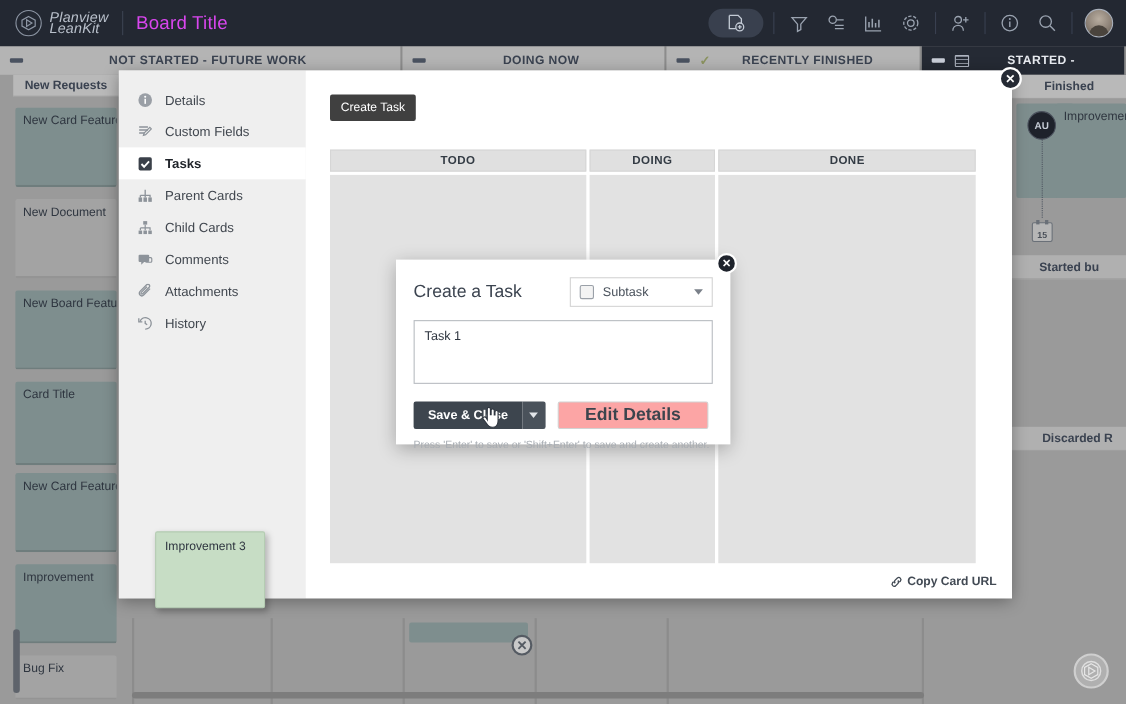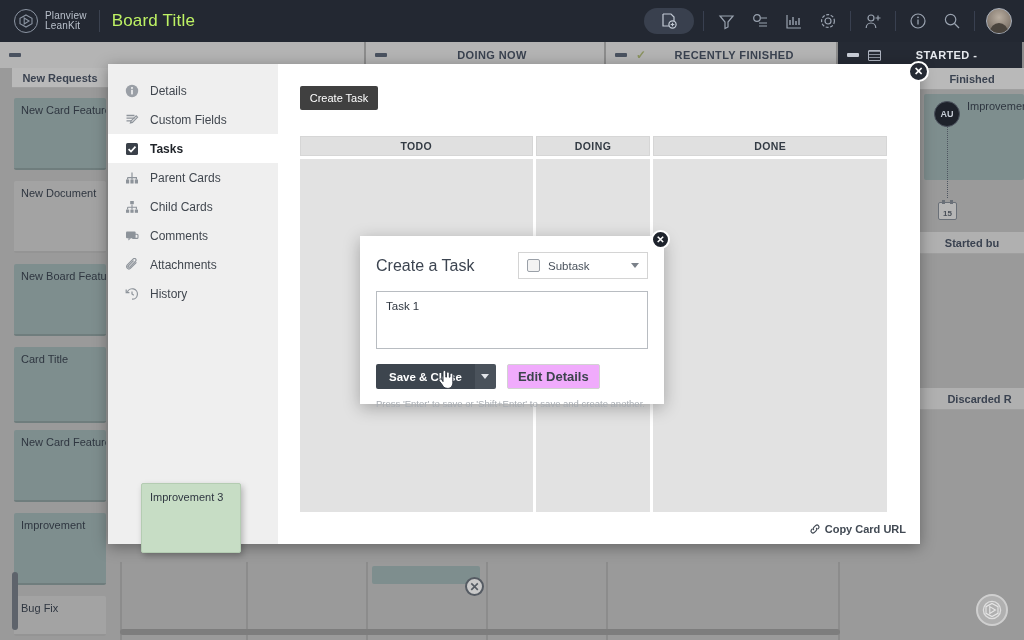--- a/index.html
+++ b/index.html
@@ -18,25 +18,25 @@
     z-index: 30;
   }
   .brand { display: flex; align-items: center; margin-left: 14px; }
   .brand-mark {
     width: 24px; height: 24px; border-radius: 50%;
     border: 1.5px solid #8c95a3; display: flex;
     align-items: center; justify-content: center;
   }
   .brand-mark svg { display: block; }
   .brand-name {
-    margin-left: 7px; color: #b9c0cb; font-size: 10px; line-height: 10.5px;
-    letter-spacing: .2px; white-space: pre-line;
+    margin-left: 7px; color: #b9c0cb; font-size: 13px; line-height: 10.5px;
+    letter-spacing: .2px; white-space: pre-line; font-style: italic;
   }
   .brand-sep { width: 1px; height: 22px; background: #3b4250; margin: 0 12px; }
-  .board-title { color: #bef264; font-size: 17px; font-weight: 400; letter-spacing: .2px; }
+  .board-title { color: #d946ef; font-size: 17px; font-weight: 400; letter-spacing: .2px; }
   .topbar-right { margin-left: auto; display: flex; align-items: center; margin-right: 12px; }
   .ic { width: 34px; height: 30px; display: flex; align-items: center; justify-content: center; }
   .ic svg { display: block; }
   .addcard-pill {
     width: 50px; height: 26px; border-radius: 13px; background: #39404e;
     display: flex; align-items: center; justify-content: center; margin-right: 4px;
   }
   .vdiv { width: 1px; height: 20px; background: #394050; margin: 0 5px; }
   .avatar-top {
     width: 26px; height: 26px; border-radius: 50%;
@@ -207,23 +207,23 @@
   .save-btn {
     height: 25px; background: #3d454e; color: #fff; font-size: 11.5px; font-weight: bold;
     display: flex; align-items: center; padding: 0 13px; border-radius: 2px 0 0 2px;
   }
   .save-split {
     width: 21px; height: 25px; background: #4a525b; border-radius: 0 2px 2px 0;
     display: flex; align-items: center; justify-content: center;
   }
   .save-split .caret { border-top-color: #e2e5e9; margin: 0; }
   .edit-btn {
-    height: 25px; border: 1px solid #d2d2d2; background: #f0abfc; color: #3c444d;
-    font-size: 13px; font-weight: bold; display: flex; align-items: center;
-    padding: 0 10px; margin-left: 11px; border-radius: 2px;
+    height: 25px; border: 1px solid #d2d2d2; background: #fca5a5; color: #3c444d;
+    font-size: 16px; font-weight: bold; display: flex; align-items: center;
+    padding: 0 24px; margin-left: 11px; border-radius: 2px;
   }
   .modal-hint { margin-top: 9px; font-size: 9.5px; color: #a8adb3; }
   .hand-cursor { position: absolute; left: 438px; top: 370px; z-index: 45; }
   .hand-cursor svg { display: block; }
 
   
   .float-logo {
     position: absolute; right: 16px; bottom: 14px; width: 32px; height: 32px;
     border-radius: 50%; background: #b0b0b0; border: 2px solid #cfcfcf;
     display: flex; align-items: center; justify-content: center; z-index: 28;
@@ -309,20 +309,21 @@
       <div class="vdiv"></div>
       <div class="avatar-top"></div>
     </div>
   </div>
 
   <div class="board">
 
     <div class="lane-head-row">
       <div class="lane-head" style="width:366px">
         <span class="lane-collapse"></span>
+        <span class="lane-title">NOT STARTED - FUTURE WORK</span>
       </div>
       <div class="lane-head" style="width:240px">
         <span class="lane-collapse"></span>
         <span class="lane-title">DOING NOW</span>
       </div>
       <div class="lane-head" style="width:232px">
         <span class="lane-collapse"></span>
         <span class="lane-check">✓</span>
         <span class="lane-title">RECENTLY FINISHED</span>
       </div>

